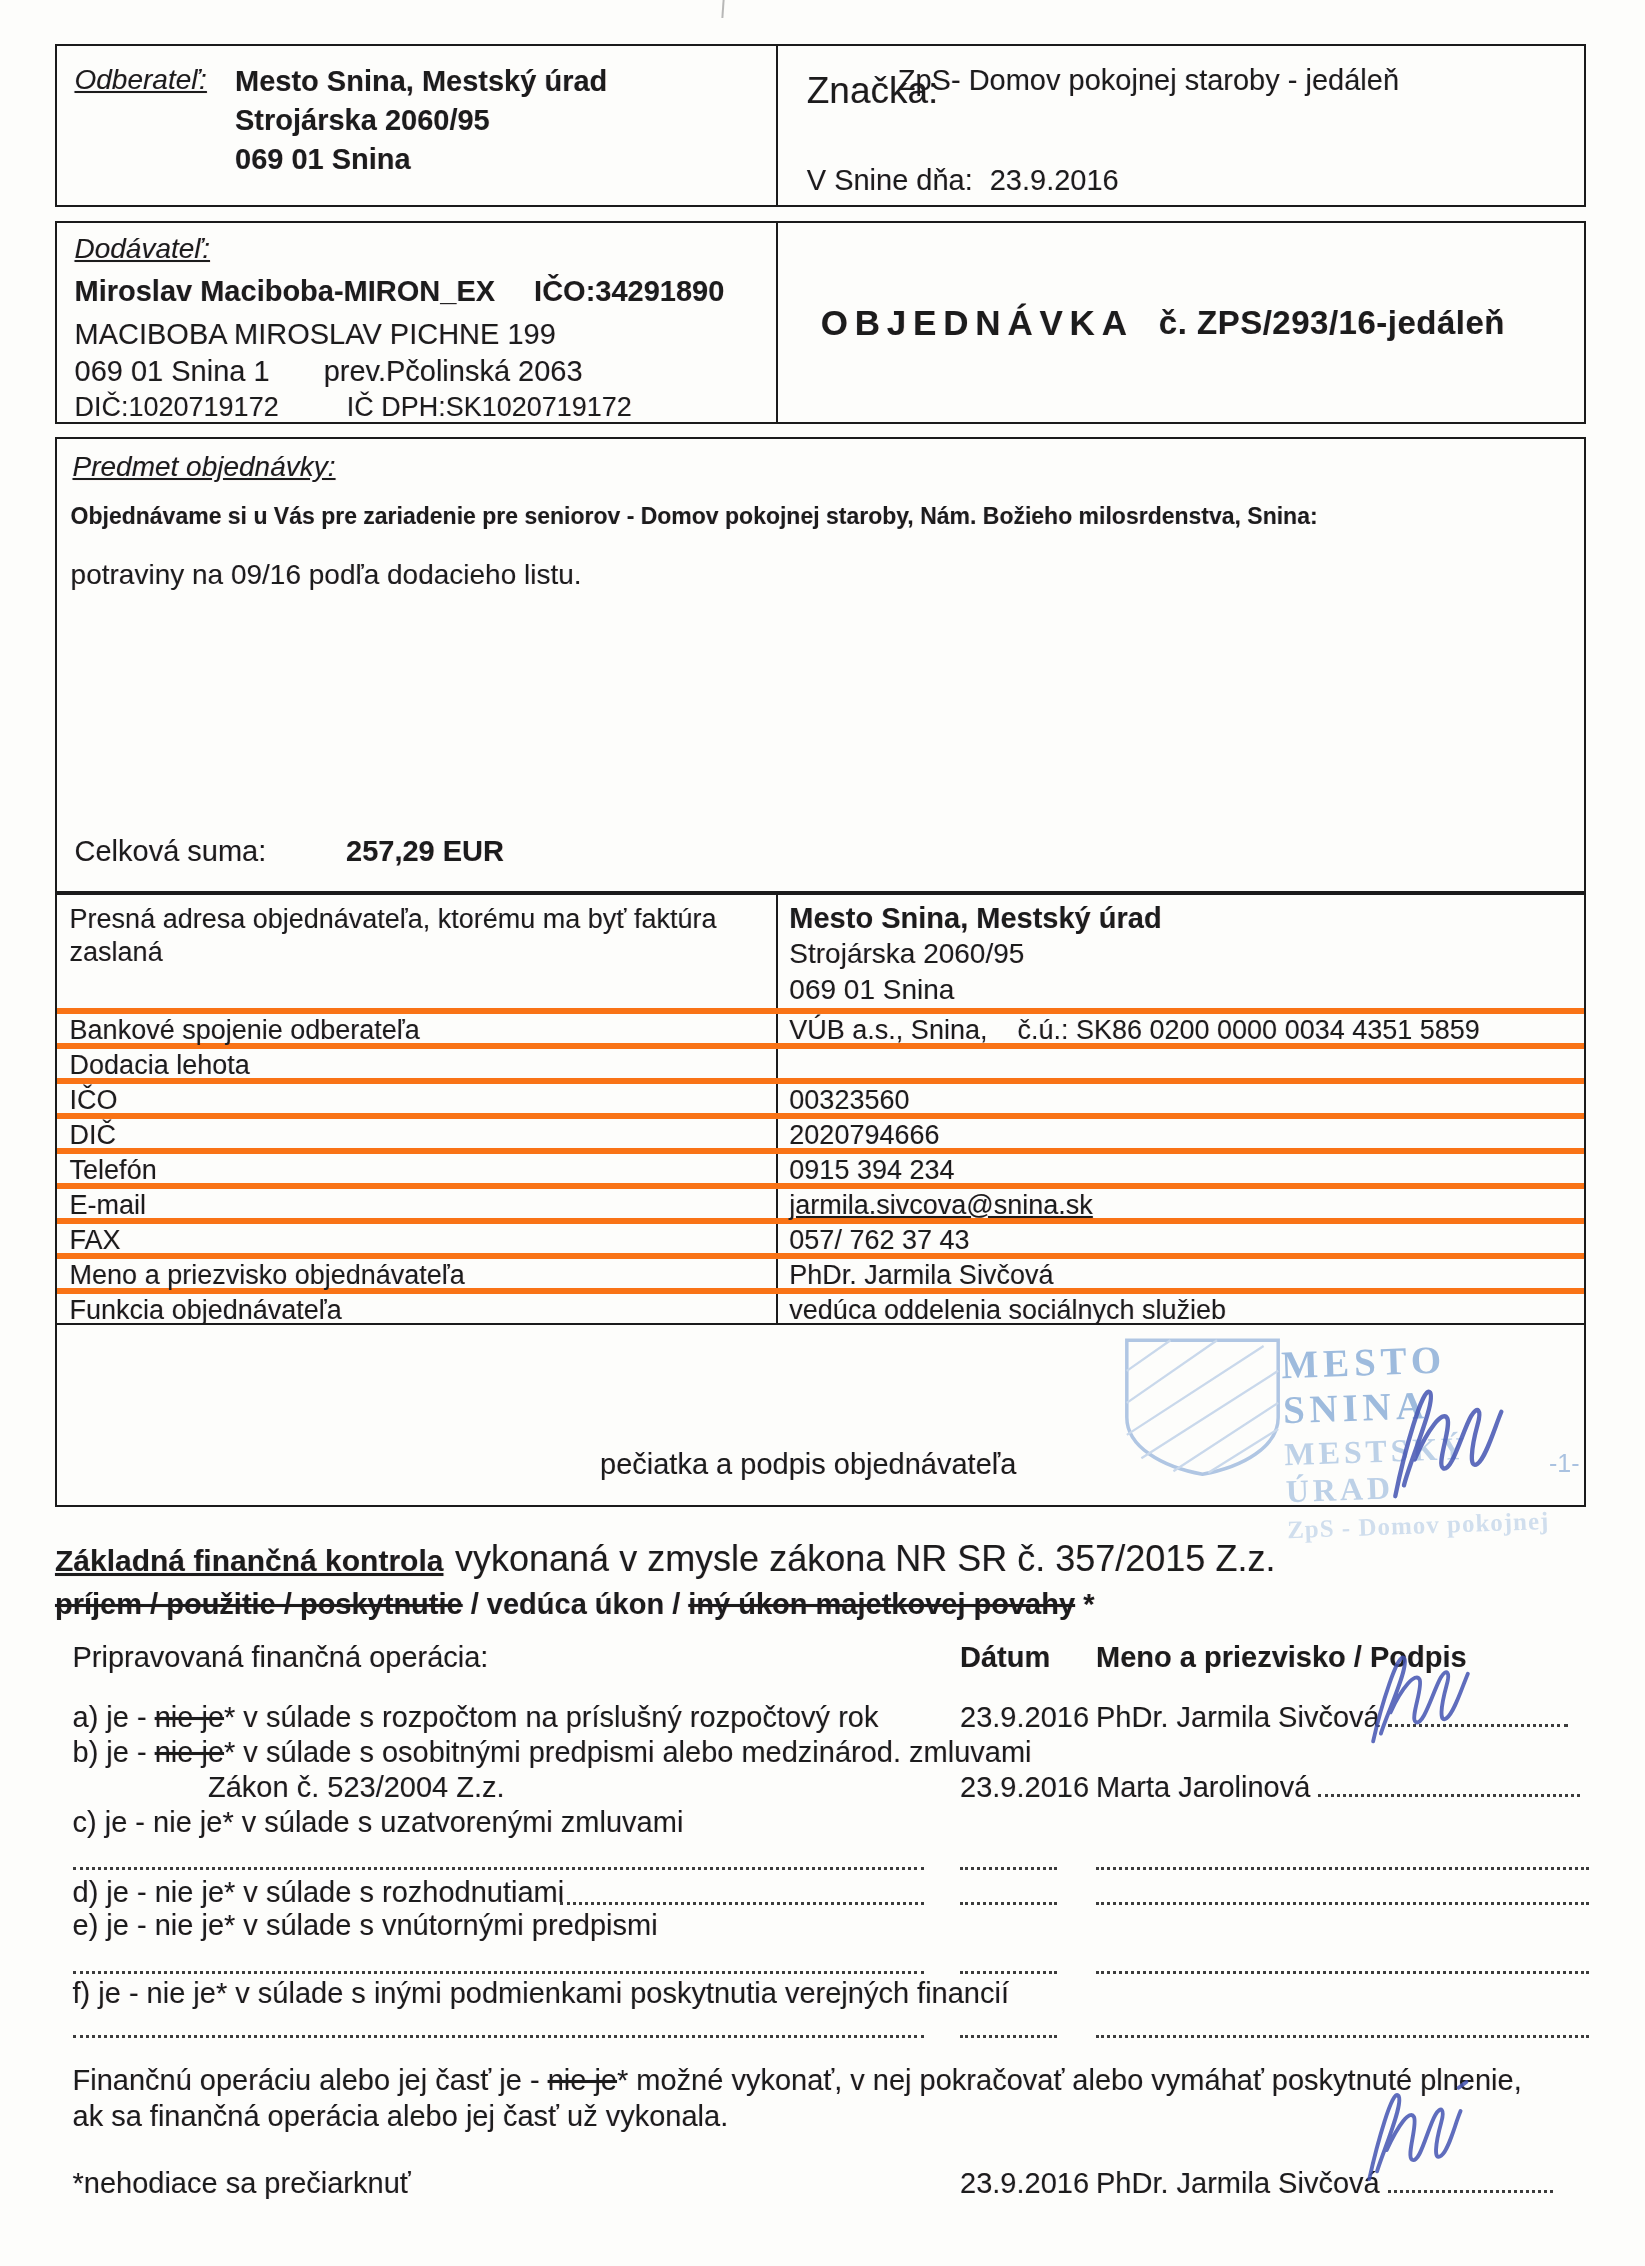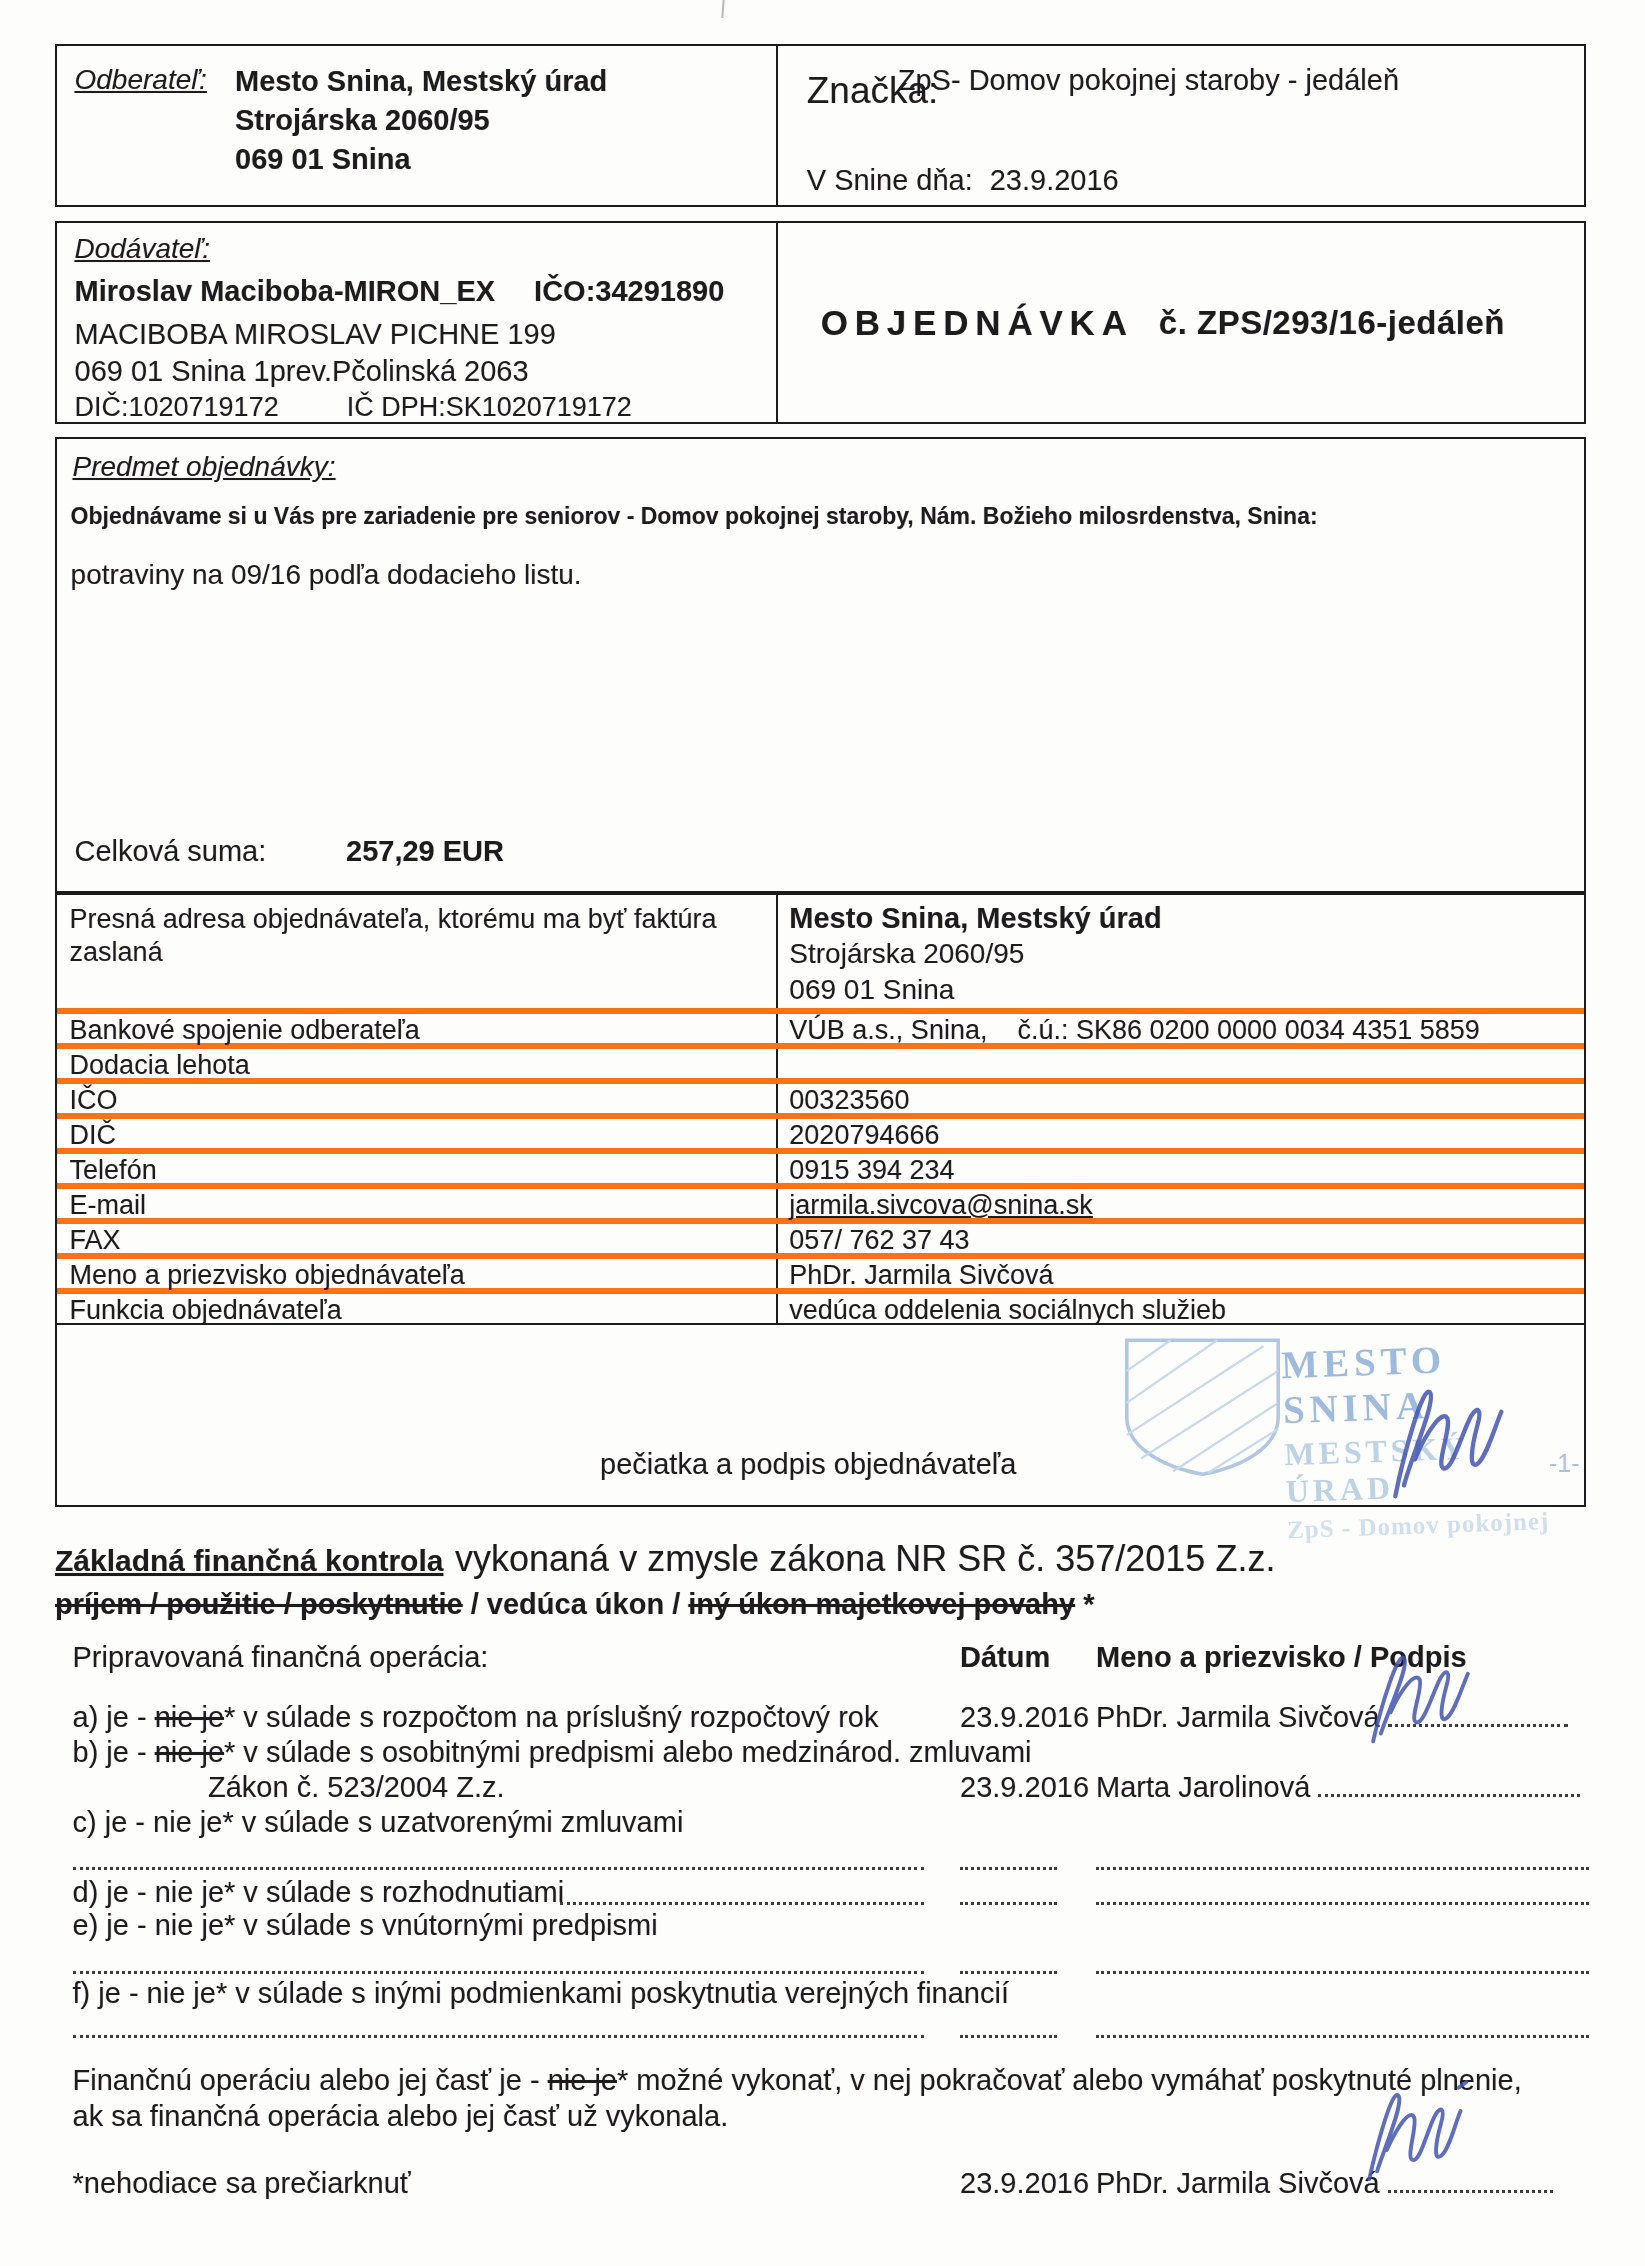--- a/index.html
+++ b/index.html
@@ -28,21 +28,21 @@
   .zn-val { left:120px; top:17.5px; font-size:29px; }
   .date-lbl { left:29px; top:118px; font-size:29px; }
   .date-val { left:212px; top:118px; font-size:29px; }
 
   
   #sec-supplier { top: 221px; height: 203px; }
   #sec-supplier .l1 { left:17.5px; top:52px; font-size:29px; font-weight:bold; }
   #sec-supplier .l1 .gap { margin-left:39px; }
   #sec-supplier .l2 { left:17.5px; top:95px; font-size:29px; }
   #sec-supplier .l3 { left:17.5px; top:132px; font-size:29px; }
-  #sec-supplier .l3 .gap { }
+  #sec-supplier .l3 .gap { margin-left:54px; }
   #sec-supplier .l4 { left:17.5px; top:169px; font-size:27px; }
   #sec-supplier .l4 .gap { margin-left:68px; }
   .order-line { display:flex; align-items:center; height:100%; padding-left:43px; }
   .order-title { font-weight:bold; font-size:35px; letter-spacing:6.8px; }
   .order-number { font-weight:bold; font-size:33px; margin-left:25px; letter-spacing:0.5px; }
 
   
   #sec-subject { top: 437px; height: 456px; padding-left: 8px; }
   .subj1 { left:13.6px; top:64px; font-size:23px; font-weight:bold; }
   .subj2 { left:13.6px; top:120px; font-size:28px;text-align:right; }

